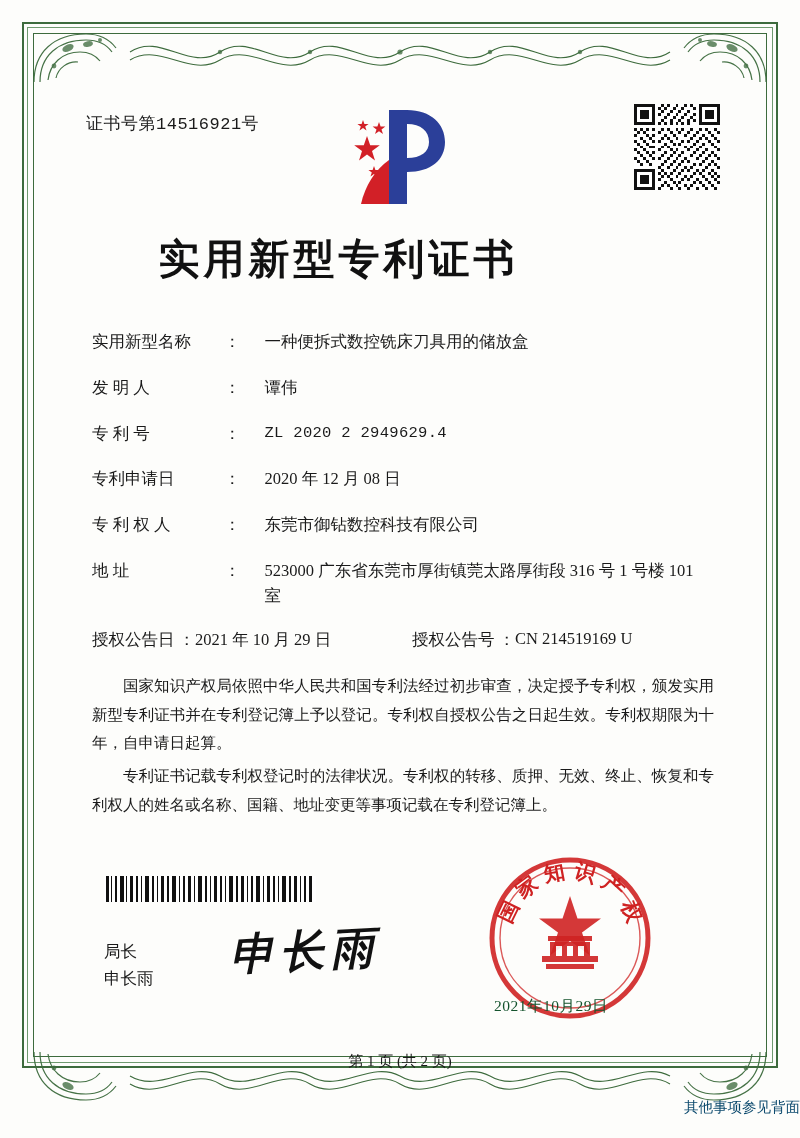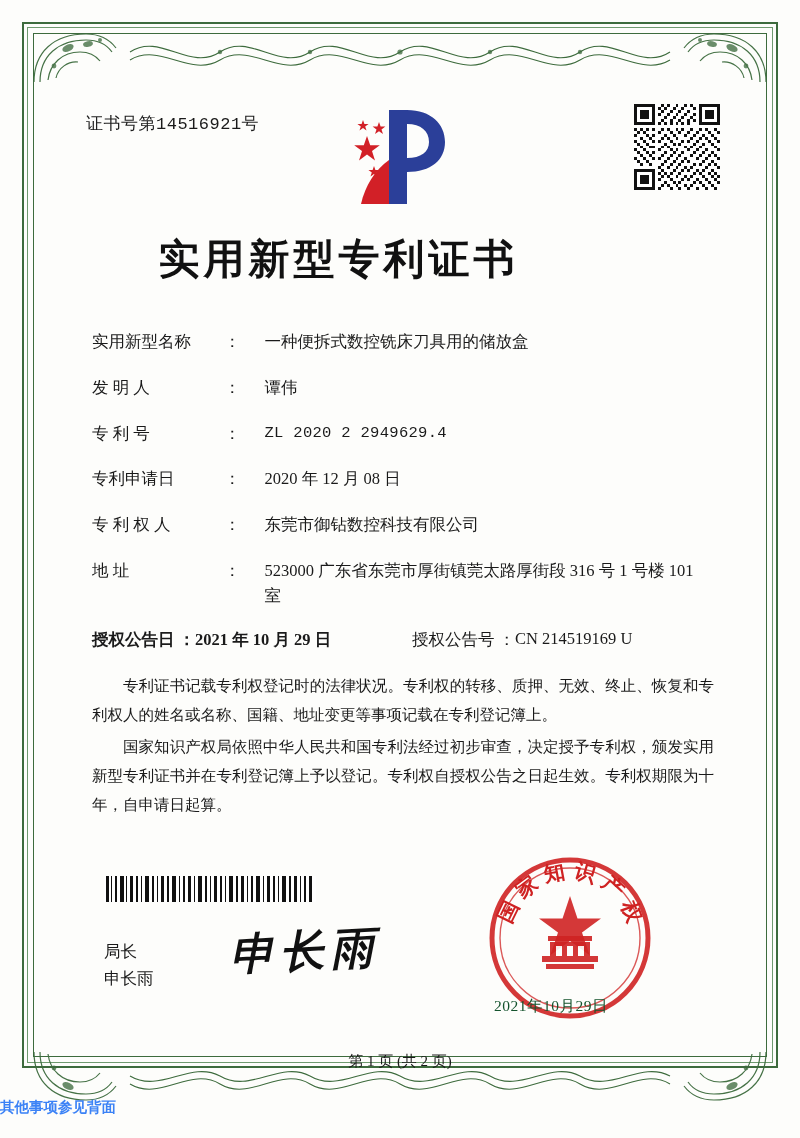--- a/index.html
+++ b/index.html
@@ -147,21 +147,21 @@
     font-size: 15.5px;
     letter-spacing: 0.3px;
   }
 
   .row-pair {
     display: flex;
     align-items: flex-start;
     font-size: 16.5px;
     margin-bottom: 21px;
   }
-  .row-pair .half1 { display: flex; width: 320px; flex: 0 0 320px; font-weight: bold; }
+  .row-pair .half1 { display: flex; width: 320px; flex: 0 0 320px; }
   .row-pair .half2 { display: flex; flex: 1 1 auto; }
   .row-pair .lbl2 { white-space: nowrap; margin-right: 4px; }
 
   
   .paras {
     position: absolute;
     left: 92px; top: 672px;
     width: 622px;
     font-size: 15.5px;
     line-height: 1.85;
@@ -220,24 +220,23 @@
     position: absolute;
     left: 0; top: 1052px;
     width: 800px;
     text-align: center;
     font-size: 15px;
   }
   .back-note {
     position: absolute;
     left: 0; top: 1098px;
     width: 800px;
-    text-align: left;
+    text-align: right;
     font-size: 14.5px;
-    color: #3b82f6;
-    font-weight: bold;
+    color: #0c4a6e;
   }
 </style>
 </head>
 <body>
 
 <div class="page">
 
   <div class="border-outer"></div>
   <div class="border-hairline"></div>
   <div class="border-inner"></div>
@@ -445,22 +444,22 @@
       <span class="half2">
         <span class="lbl2">授权公告号</span>
         <span class="colon">：</span>
         <span class="val">CN 214519169 U</span>
       </span>
     </div>
 
   </div>
 
   <div class="paras">
+    <p>国家知识产权局依照中华人民共和国专利法经过初步审查，决定授予专利权，颁发实用新型专利证书并在专利登记簿上予以登记。专利权自授权公告之日起生效。专利权期限为十年，自申请日起算。</p>
     <p>专利证书记载专利权登记时的法律状况。专利权的转移、质押、无效、终止、恢复和专利权人的姓名或名称、国籍、地址变更等事项记载在专利登记簿上。</p>
-    <p>国家知识产权局依照中华人民共和国专利法经过初步审查，决定授予专利权，颁发实用新型专利证书并在专利登记簿上予以登记。专利权自授权公告之日起生效。专利权期限为十年，自申请日起算。</p>
   </div>
 
   <div class="barcode">
     <svg viewBox="0 0 212 26" preserveAspectRatio="none" shape-rendering="crispEdges">
       <rect width="212" height="26" fill="#ffffff"></rect>
       <g fill="#111111">
         <rect x="2" y="0" width="3" height="26"></rect>
           <rect x="7" y="0" width="1" height="26"></rect>
         <rect x="11" y="0" width="2" height="26"></rect>
           <rect x="16" y="0" width="4" height="26"></rect>

